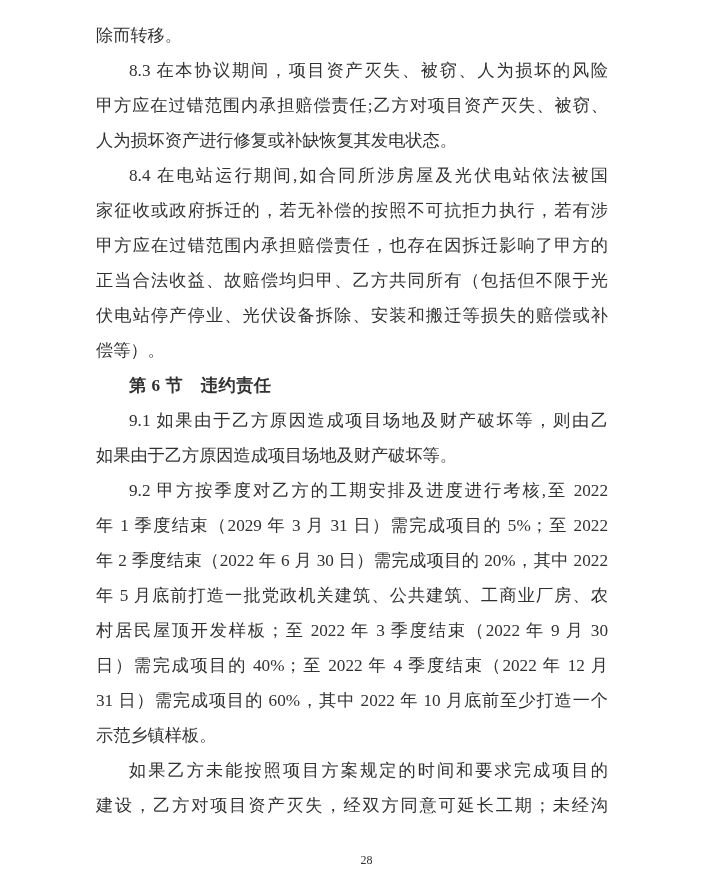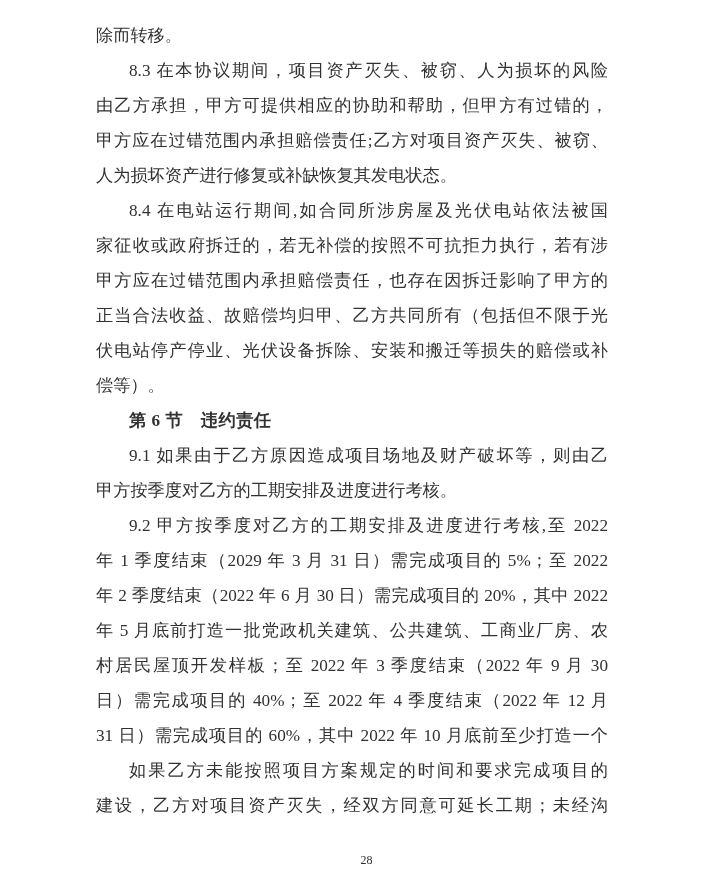--- a/index.html
+++ b/index.html
@@ -53,47 +53,47 @@
 </head>
 <body>
 
 <div class="page">
   <div class="content">
       <div class="paragraph body">
         <div class="line last">除而转移。</div>
       </div>
       <div class="paragraph body">
         <div class="line indent">8.3 在本协议期间，项目资产灭失、被窃、人为损坏的风险</div>
-        <div class="line">由乙方承担，甲方可提供相应的协助和帮助，但甲方有过错的，</div>
         <div class="line">甲方应在过错范围内承担赔偿责任;乙方对项目资产灭失、被窃、</div>
         <div class="line last">人为损坏资产进行修复或补缺恢复其发电状态。</div>
       </div>
       <div class="paragraph body">
         <div class="line indent">8.4 在电站运行期间,如合同所涉房屋及光伏电站依法被国</div>
         <div class="line">家征收或政府拆迁的，若无补偿的按照不可抗拒力执行，若有涉</div>
         <div class="line">甲方应在过错范围内承担赔偿责任，也存在因拆迁影响了甲方的</div>
         <div class="line">正当合法收益、故赔偿均归甲、乙方共同所有（包括但不限于光</div>
         <div class="line">伏电站停产停业、光伏设备拆除、安装和搬迁等损失的赔偿或补</div>
         <div class="line last">偿等）。</div>
       </div>
       <div class="paragraph heading">
         <div class="line indent last">第 6 节　违约责任</div>
       </div>
       <div class="paragraph body">
         <div class="line indent">9.1 如果由于乙方原因造成项目场地及财产破坏等，则由乙</div>
-        <div class="line last">甲方按季度对乙方的工期安排及进度进行考核。</div>
+        <div class="line last">如果由于乙方原因造成项目场地及财产破坏等。</div>
       </div>
       <div class="paragraph body">
         <div class="line indent">9.2 甲方按季度对乙方的工期安排及进度进行考核,至 2022</div>
         <div class="line">年 1 季度结束（2029 年 3 月 31 日）需完成项目的 5%；至 2022</div>
         <div class="line">年 2 季度结束（2022 年 6 月 30 日）需完成项目的 20%，其中 2022</div>
         <div class="line">年 5 月底前打造一批党政机关建筑、公共建筑、工商业厂房、农</div>
         <div class="line">村居民屋顶开发样板；至 2022 年 3 季度结束（2022 年 9 月 30</div>
         <div class="line">日）需完成项目的 40%；至 2022 年 4 季度结束（2022 年 12 月</div>
         <div class="line">31 日）需完成项目的 60%，其中 2022 年 10 月底前至少打造一个</div>
+        <div class="line last">示范乡镇样板。</div>
       </div>
       <div class="paragraph body">
         <div class="line indent">如果乙方未能按照项目方案规定的时间和要求完成项目的</div>
         <div class="line">建设，乙方对项目资产灭失，经双方同意可延长工期；未经沟</div>
       </div>
     </div>
   <div class="footer">28</div>
 </div>
 
 </body></html>

